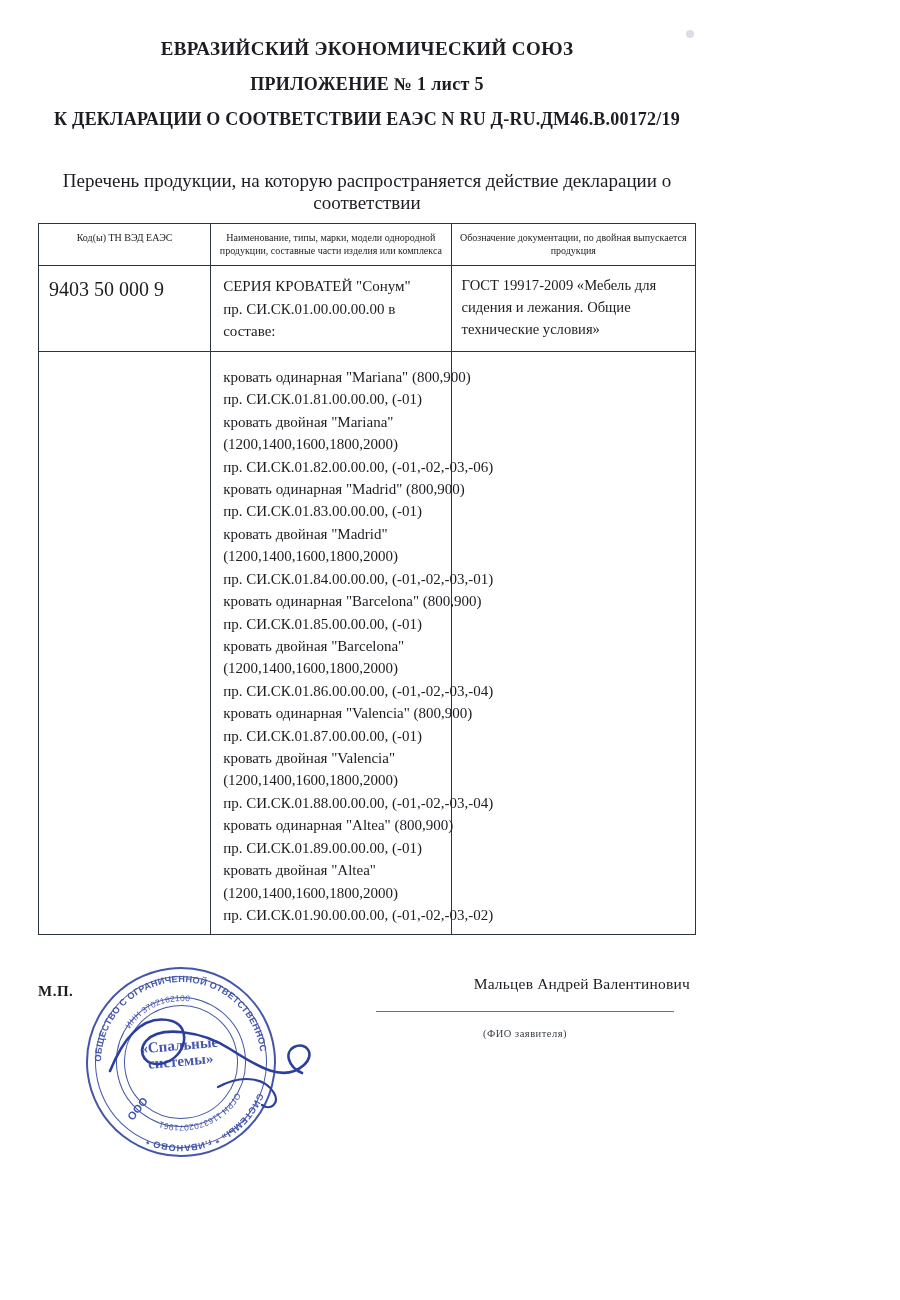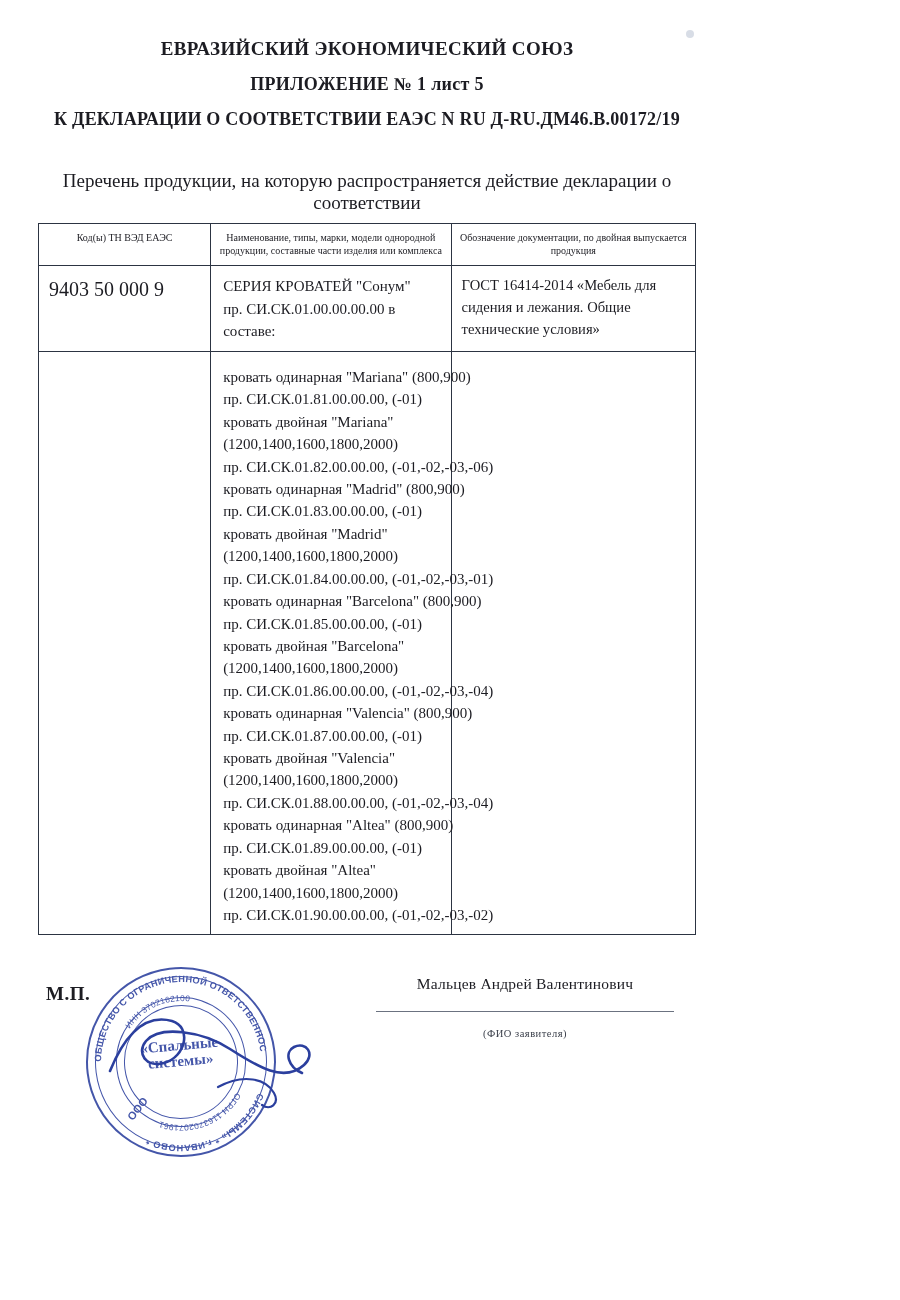--- a/index.html
+++ b/index.html
@@ -98,36 +98,37 @@
   .spacer-row td.name {
     padding-top: 14px;
   }
   .footer {
     position: relative;
     margin-top: 26px;
     height: 170px;
   }
   .mp {
     position: absolute;
-    left: 8px;
+    left: 0;
     top: 22px;
-    font-size: 19px;
+    font-size: 15px;
     font-weight: bold;
     letter-spacing: 0.5px;
   }
   .signer {
     position: absolute;
     right: 6px;
     top: 14px;
     width: 330px;
     text-align: center;
   }
   .signer .fio {
     font-size: 15.5px;
     letter-spacing: 0.2px;
+    text-align: right;
   }
   .signer .rule {
     border-bottom: 1px solid #6b7280;
     margin: 18px 16px 4px 16px;
   }
   .signer .caption {
     font-size: 10.5px;
     color: #3a3f4a;
     letter-spacing: 0.5px;
     margin-top: 16px;
@@ -208,21 +209,21 @@
         <th>Обозначение документации, по двойная выпускается продукция</th>
       </tr>
     </thead>
     <tbody>
       <tr>
         <td class="code">9403 50 000 9</td>
         <td class="name">
           <div>СЕРИЯ КРОВАТЕЙ "Сонум"</div>
           <div>пр. СИ.СК.01.00.00.00.00 в составе:</div>
         </td>
-        <td class="docs">ГОСТ 16414-2014 «Мебель для сидения и лежания. Общие технические условия»</td>
+        <td class="docs">ГОСТ 19917-2009 «Мебель для сидения и лежания. Общие технические условия»</td>
       </tr>
       <tr class="spacer-row">
         <td class="code">&nbsp;</td>
         <td class="name">
           <ul class="item-list">
             <li>кровать одинарная "Mariana" (800,900)</li>
             <li>пр. СИ.СК.01.81.00.00.00, (-01)</li>
             <li>кровать двойная "Mariana"</li>
             <li>(1200,1400,1600,1800,2000)</li>
             <li>пр. СИ.СК.01.82.00.00.00, (-01,-02,-03,-06)</li>

